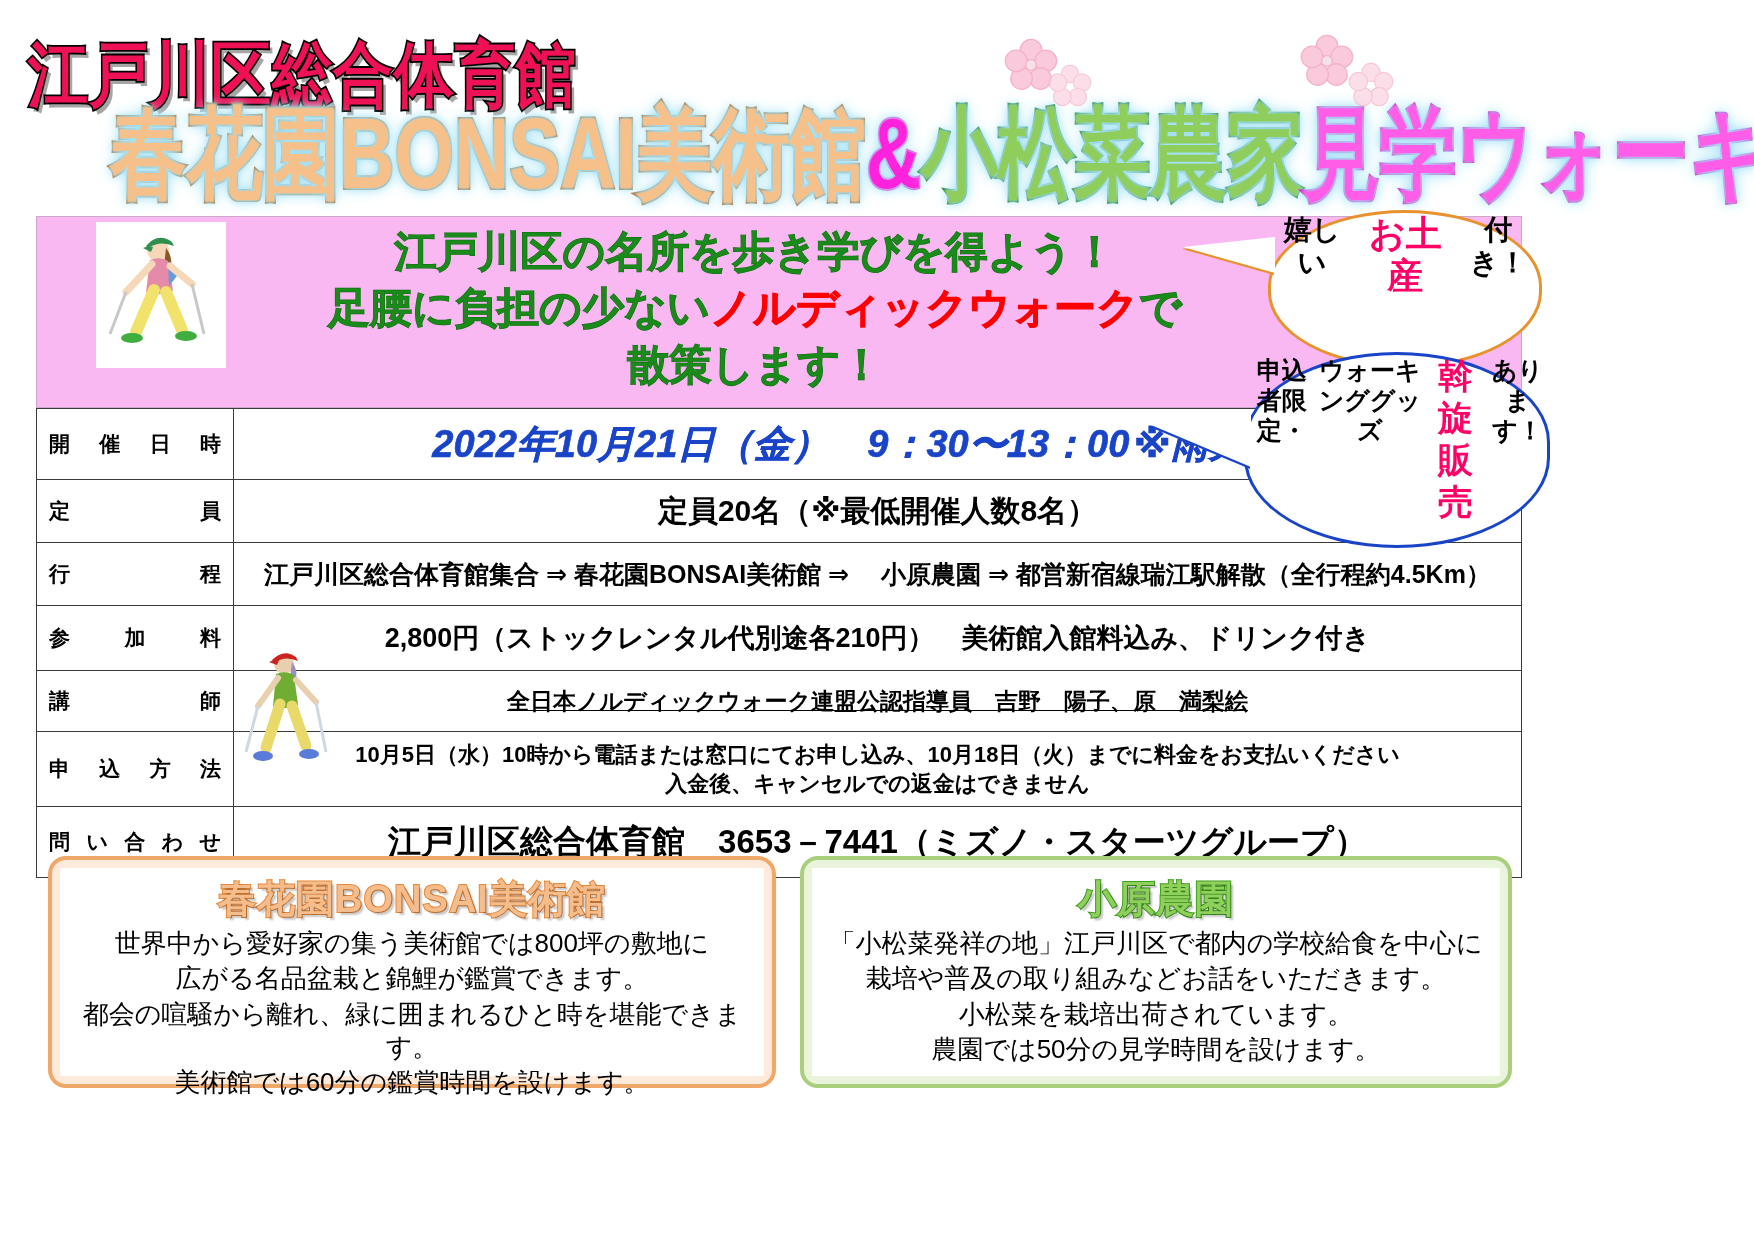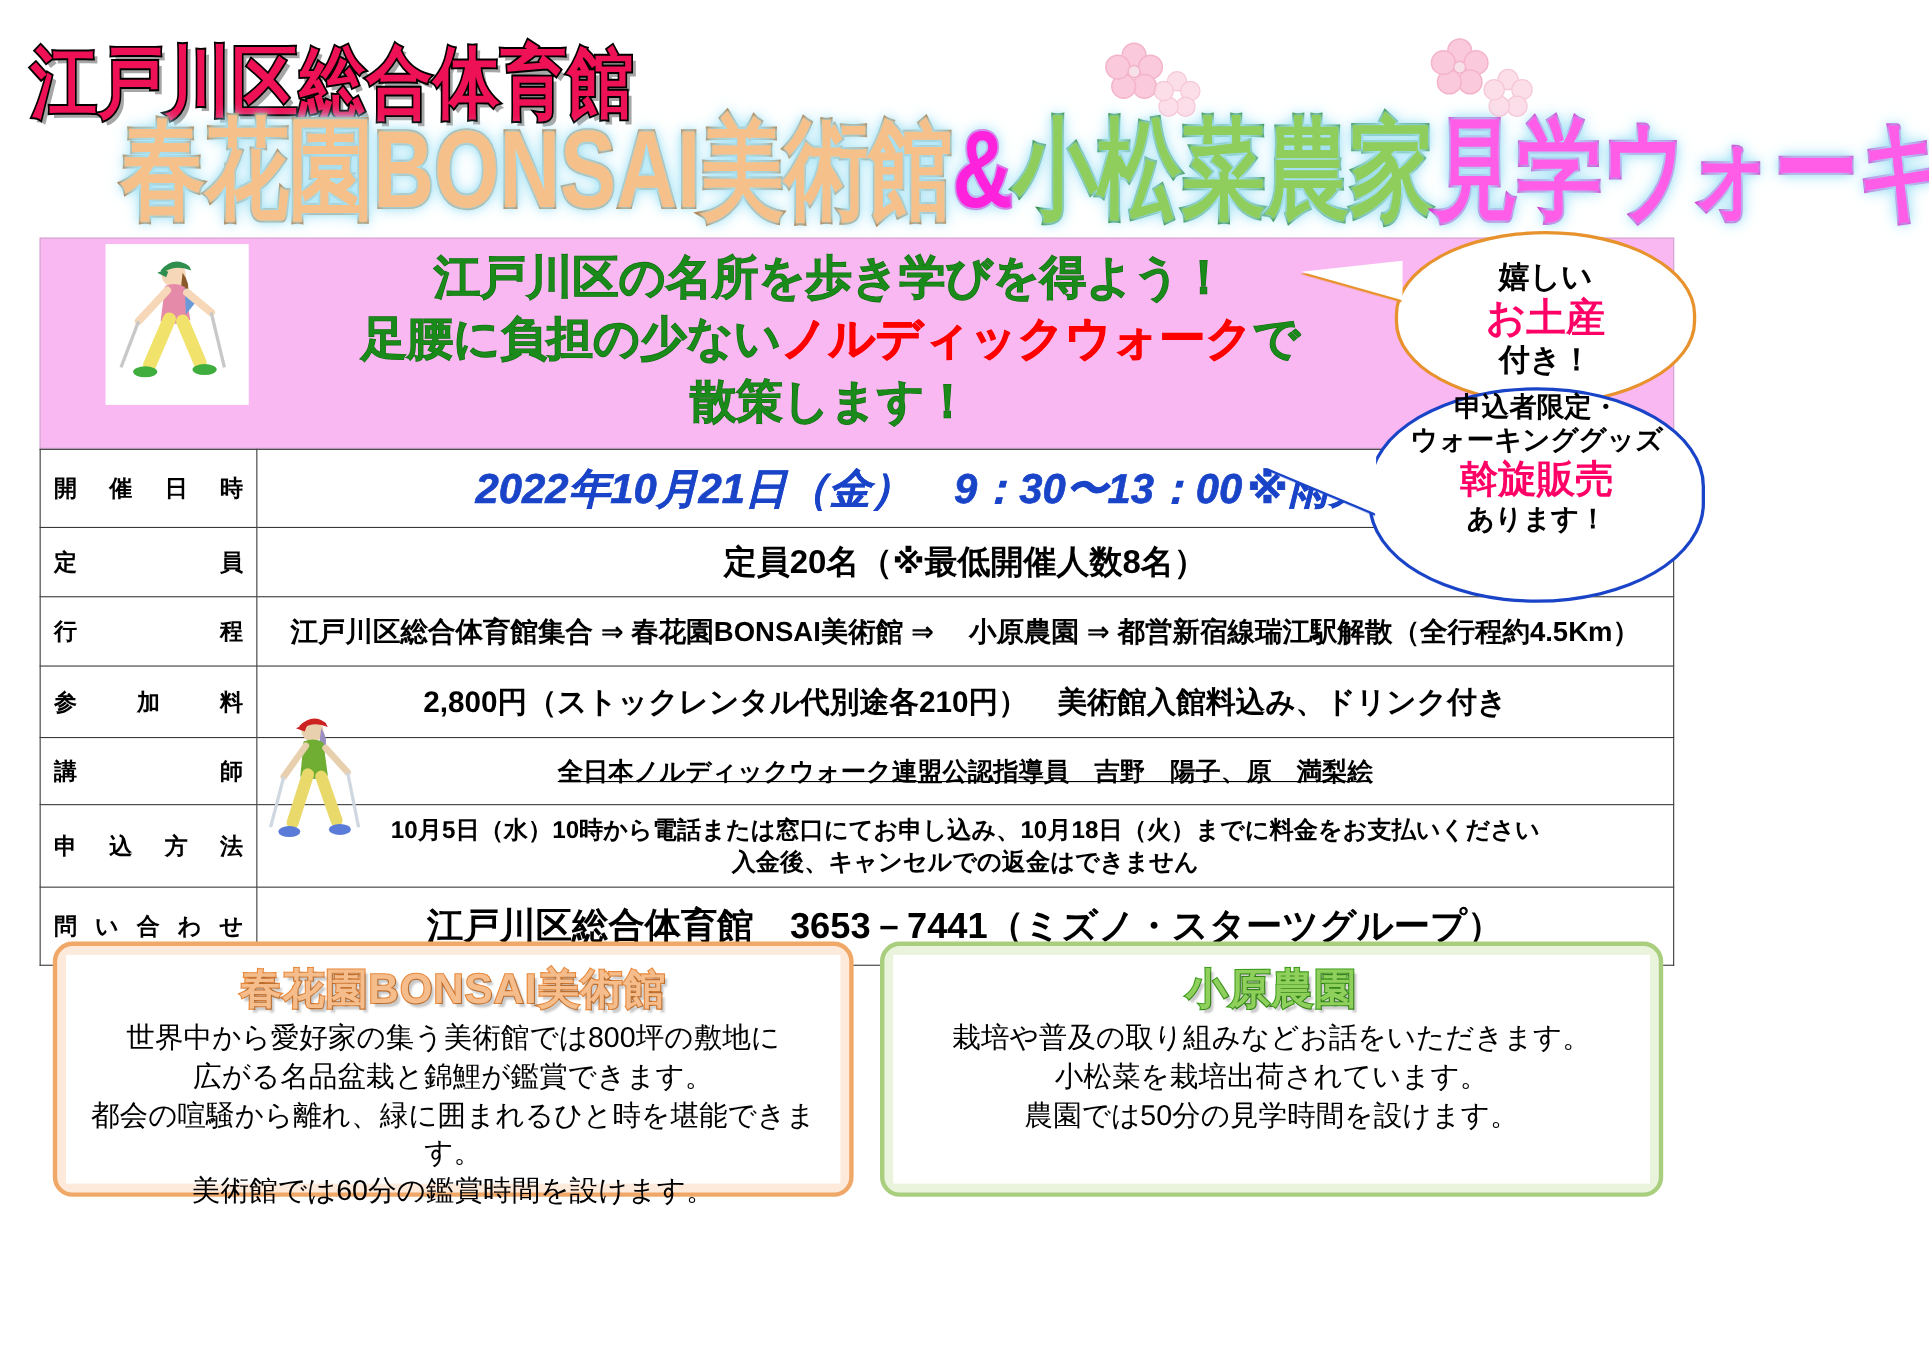--- a/index.html
+++ b/index.html
@@ -61,36 +61,36 @@
   }
   .intro-line{font-size:42px;font-weight:bold;color:#1a8a1a;
     -webkit-text-stroke:1px #0c6b0c;paint-order:stroke fill;white-space:nowrap;}
   .intro-red{color:#ff0000;-webkit-text-stroke:1px #ff0000;}
 
   
   .bubble{position:absolute;background:#fff;text-align:center;}
   #bubble-souvenir{
     left:1268px;top:210px;width:268px;height:152px;
     border:3px solid #e8922e;border-radius:50%/48%;
-    display:flex;flex-direction:column;justify-content:center;
+    display:flex;flex-direction:row;justify-content:space-between;
     z-index:5;
   }
   #bubble-souvenir .b-l{font-size:28px;font-weight:bold;color:#000;line-height:1.18;}
   #bubble-souvenir .b-hl{font-size:36px;font-weight:bold;color:#ff0066;line-height:1.18;}
   #bubble-souvenir .tail{
     position:absolute;left:-88px;top:24px;width:0;height:0;
     border-top:10px solid transparent;border-bottom:26px solid transparent;
     border-right:92px solid #fff;
     filter:drop-shadow(-1px 2px 0 #e8922e);
     z-index:-1;
   }
   #bubble-goods{
     left:1244px;top:352px;width:300px;height:190px;
     border:3px solid #1a44c8;border-radius:50%/46%;
-    display:flex;flex-direction:column;
+    display:flex;flex-direction:row;justify-content:center;
     z-index:6;
   }
   #bubble-goods .b-l{font-size:25px;font-weight:bold;color:#000;line-height:1.2;}
   #bubble-goods .b-hl{font-size:35px;font-weight:bold;color:#ff0066;line-height:1.2;}
   #bubble-goods .tail{
     position:absolute;left:-96px;top:56px;width:0;height:0;
     border-top:14px solid transparent;border-bottom:42px solid transparent;
     border-right:100px solid #fff;
     filter:drop-shadow(-1px 2px 0 #1a44c8);
     z-index:-1;
@@ -310,17 +310,18 @@
     <div class="card-body">世界中から愛好家の集う美術館では800坪の敷地に</div>
     <div class="card-body">広がる名品盆栽と錦鯉が鑑賞できます。</div>
     <div class="card-body">都会の喧騒から離れ、緑に囲まれるひと時を堪能できます。</div>
     <div class="card-body">美術館では60分の鑑賞時間を設けます。</div>
   </div>
 </div>
 
 <div class="card" id="card-farm">
   <div class="card-inner">
     <div class="card-title ct-green">小原農園</div>
+    <div class="card-body">「小松菜発祥の地」江戸川区で都内の学校給食を中心に</div>
     <div class="card-body">栽培や普及の取り組みなどお話をいただきます。</div>
     <div class="card-body">小松菜を栽培出荷されています。</div>
     <div class="card-body">農園では50分の見学時間を設けます。</div>
   </div>
 </div>
 
 </body></html>

